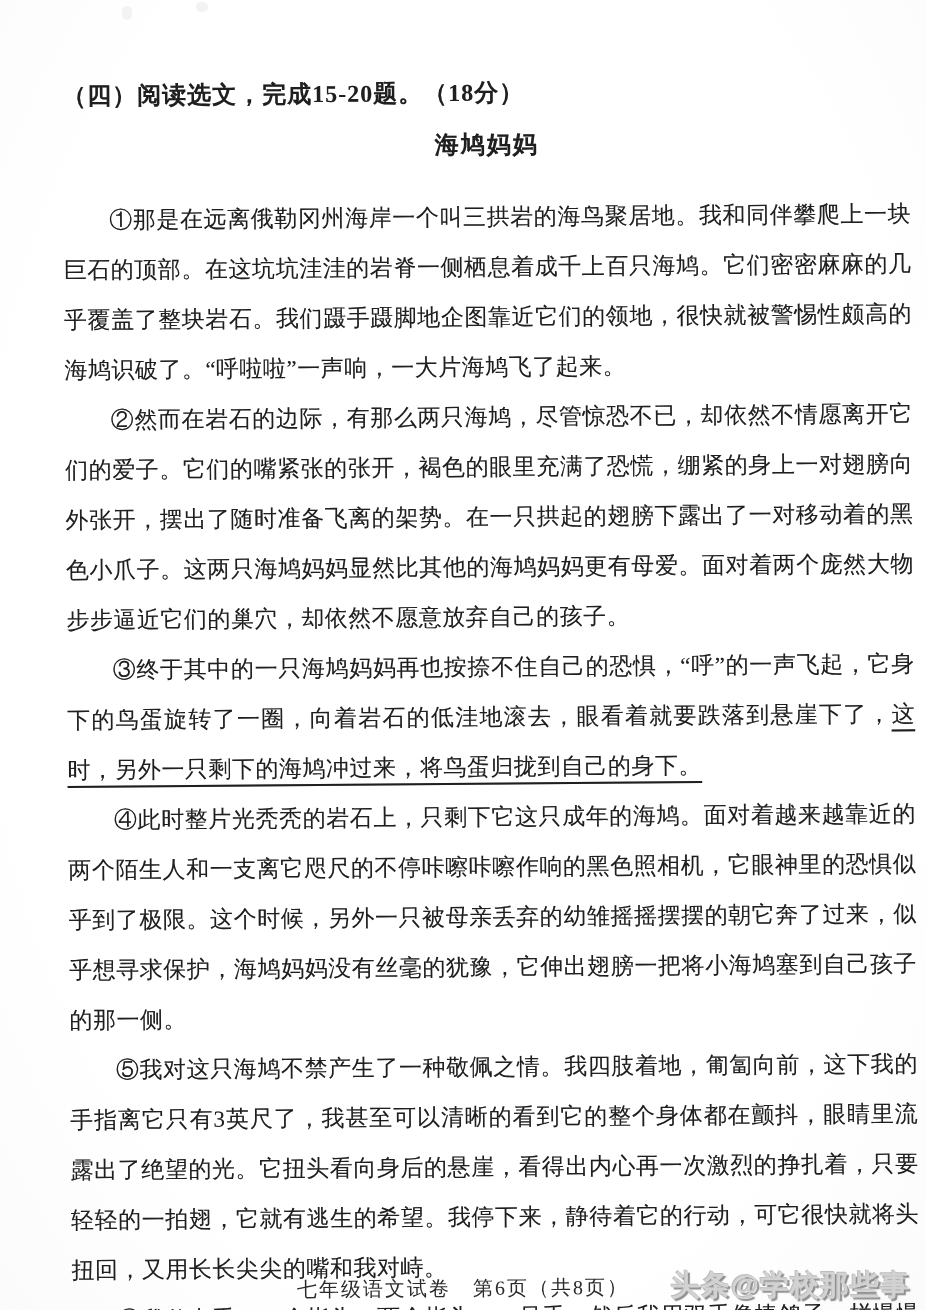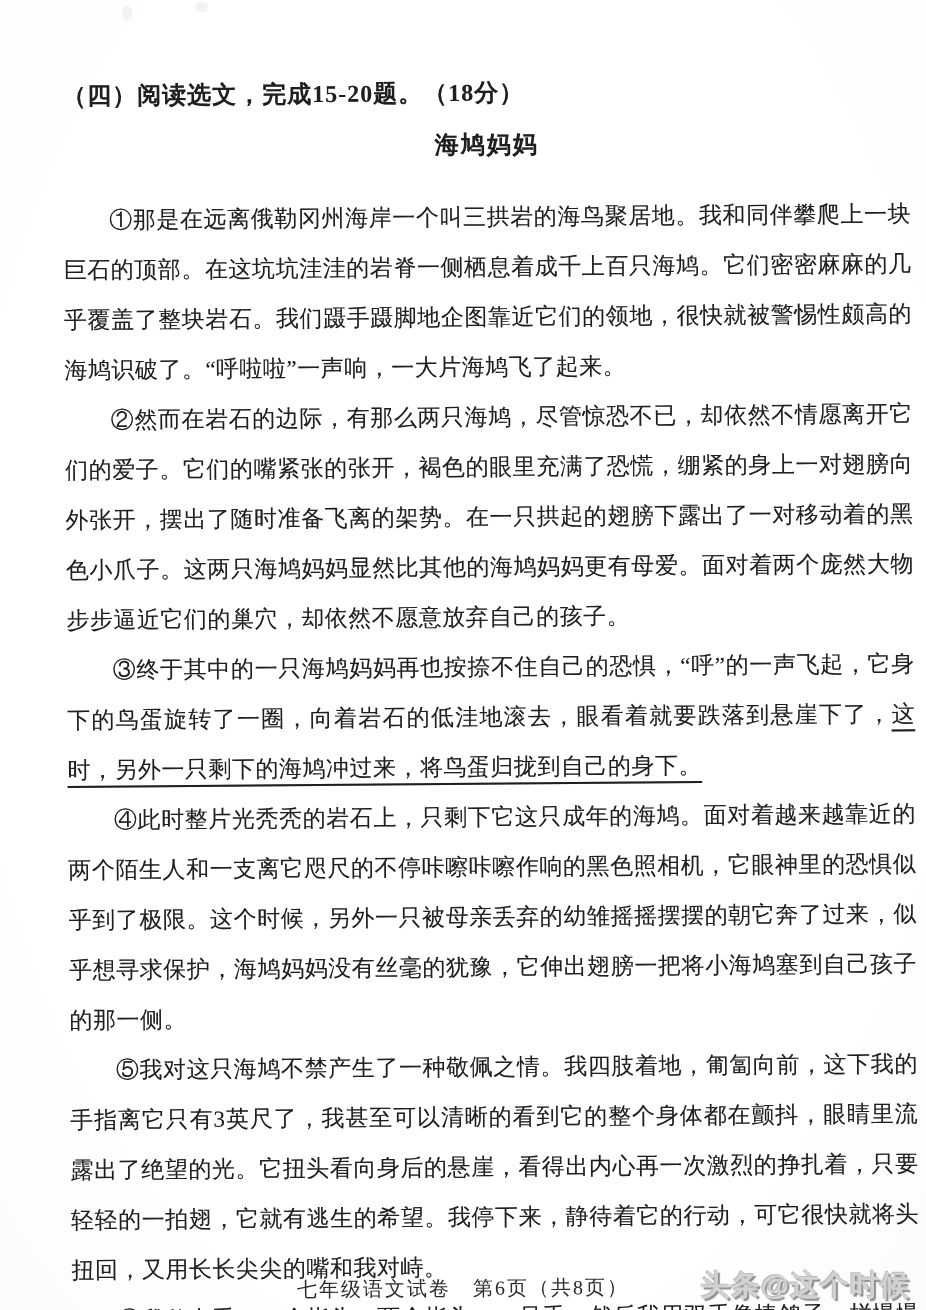--- a/index.html
+++ b/index.html
@@ -109,14 +109,14 @@
         <p class="para"><span>②然而在岩石的边际，有那么两只海鸠，尽管惊恐不已，却依然不情愿离开它们的爱子。它们的嘴紧张的张开，褐色的眼里充满了恐慌，绷紧的身上一对翅膀向外张开，摆出了随时准备飞离的架势。在一只拱起的翅膀下露出了一对移动着的黑色小爪子。这两只海鸠妈妈显然比其他的海鸠妈妈更有母爱。面对着两个庞然大物步步逼近它们的巢穴，却依然不愿意放弃自己的孩子。</span></p>
         <p class="para"><span>③终于其中的一只海鸠妈妈再也按捺不住自己的恐惧，“呼”的一声飞起，它身下的鸟蛋旋转了一圈，向着岩石的低洼地滚去，眼看着就要跌落到悬崖下了，</span><span class="u">这时，另外一只剩下的海鸠冲过来，将鸟蛋归拢到自己的身下。</span></p>
         <p class="para"><span>④此时整片光秃秃的岩石上，只剩下它这只成年的海鸠。面对着越来越靠近的两个陌生人和一支离它咫尺的不停咔嚓咔嚓作响的黑色照相机，它眼神里的恐惧似乎到了极限。这个时候，另外一只被母亲丢弃的幼雏摇摇摆摆的朝它奔了过来，似乎想寻求保护，海鸠妈妈没有丝毫的犹豫，它伸出翅膀一把将小海鸠塞到自己孩子的那一侧。</span></p>
         <p class="para"><span>⑤我对这只海鸠不禁产生了一种敬佩之情。我四肢着地，匍匐向前，这下我的手指离它只有3英尺了，我甚至可以清晰的看到它的整个身体都在颤抖，眼睛里流露出了绝望的光。它扭头看向身后的悬崖，看得出内心再一次激烈的挣扎着，只要轻轻的一拍翅，它就有逃生的希望。我停下来，静待着它的行动，可它很快就将头扭回，又用长长尖尖的嘴和我对峙。</span></p>
         <p class="para"><span class="u">⑥我伸出手，一个指头、两个指头、一只手，然后我用双手像捧鸽子一样慢慢的捧住这</span></p>
       </div>
   </div>
 
   <div class="footer">七年级语文试卷　第6页（共8页）</div>
 
-  <div class="watermark">头条@这个时候</div>
+  <div class="watermark">头条@学校那些事</div>
 </div>
 
 </body></html>

